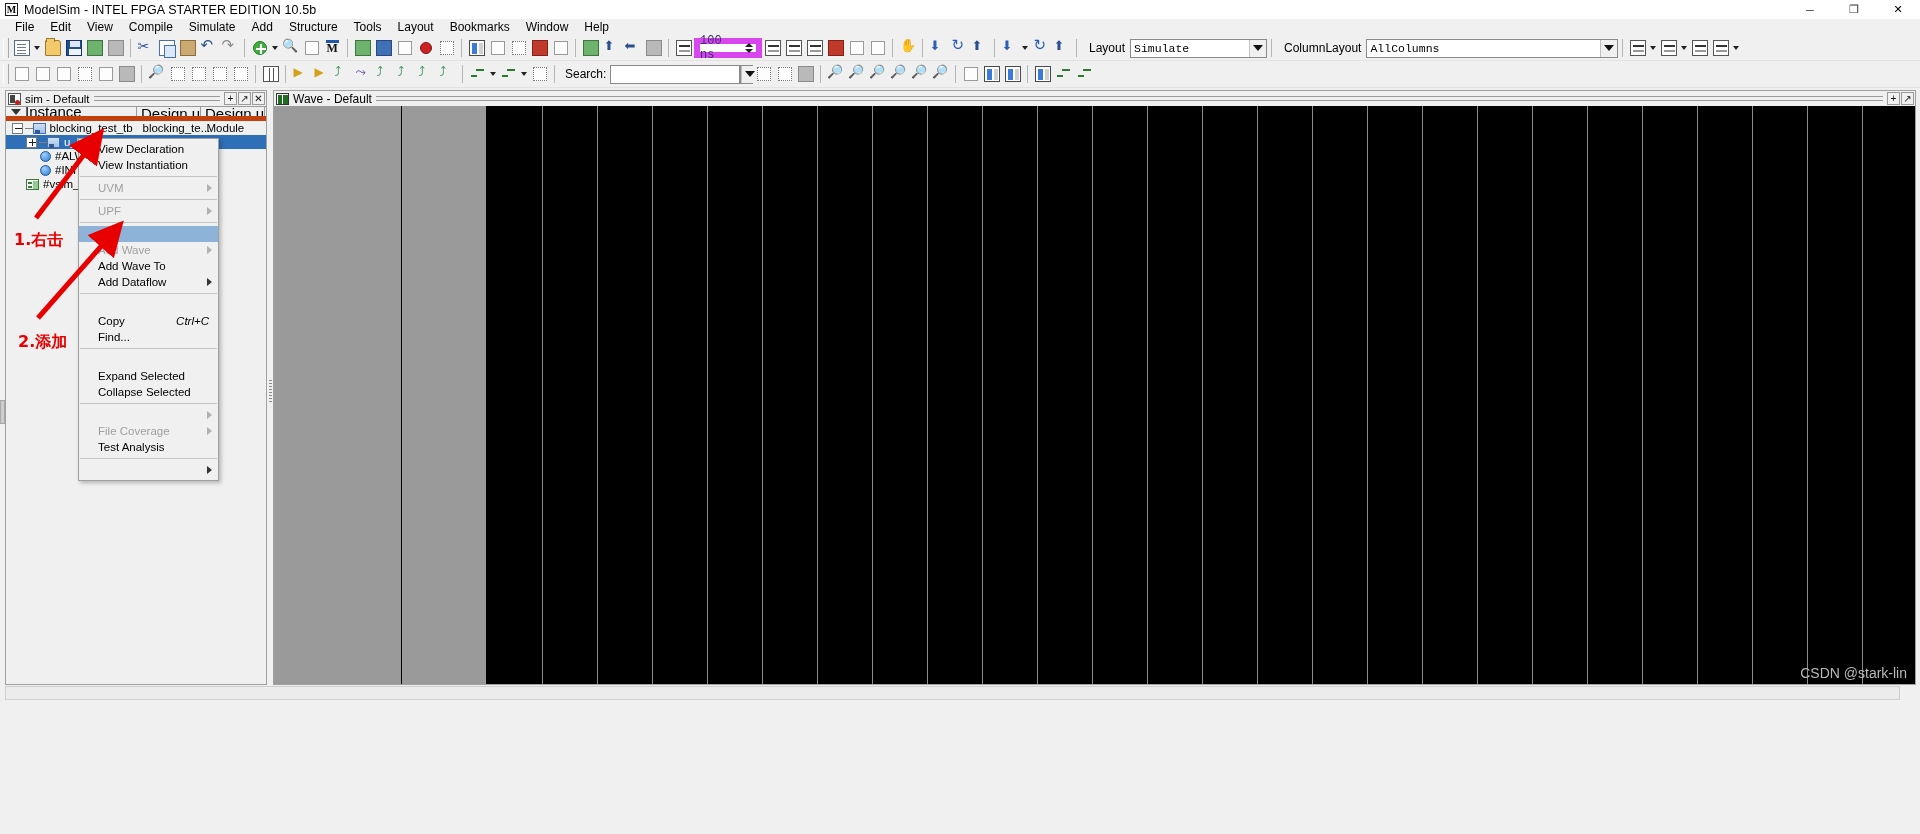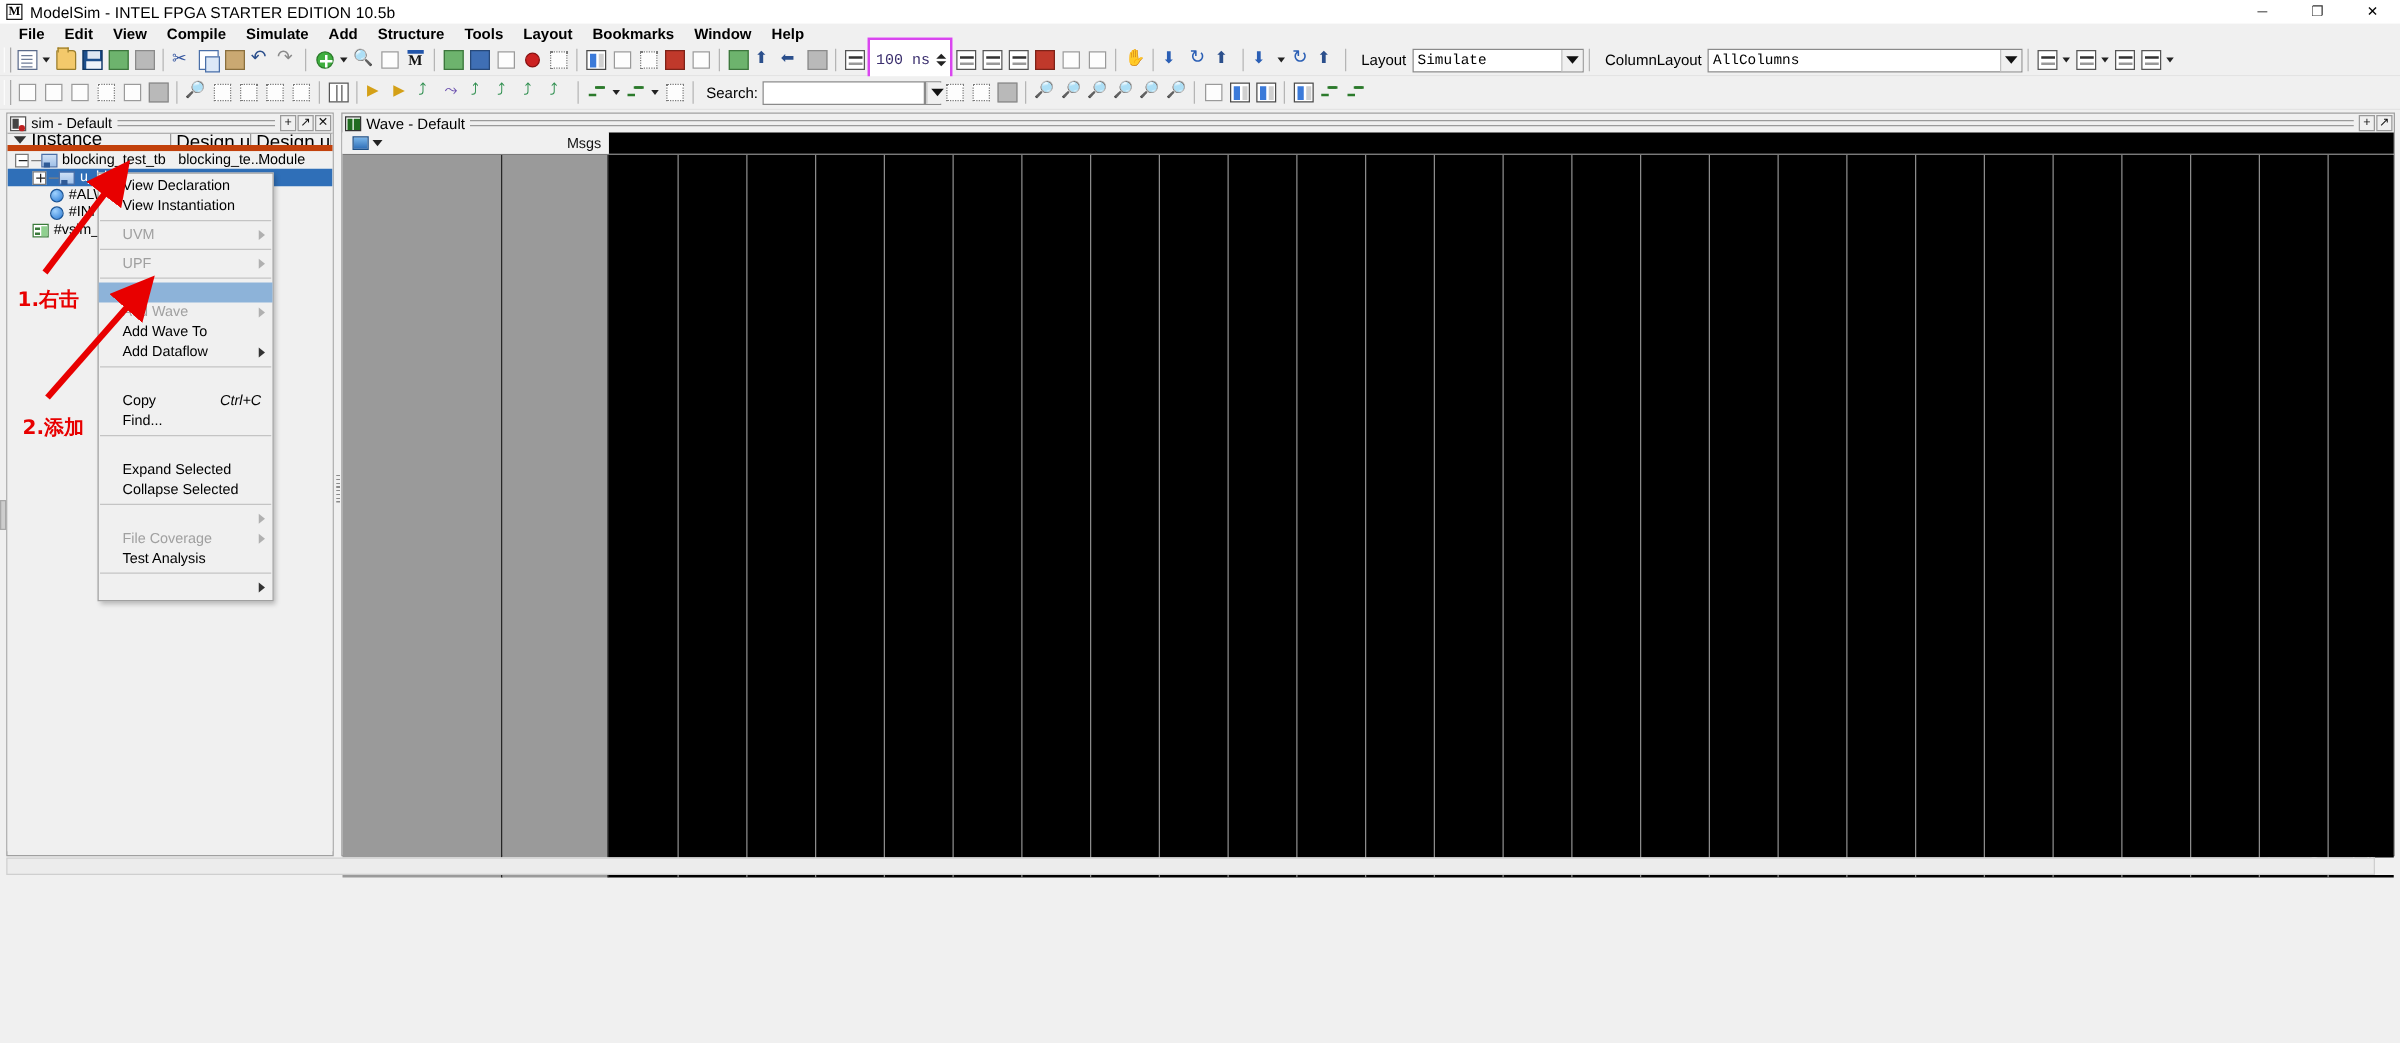--- a/index.html
+++ b/index.html
@@ -37,21 +37,21 @@
   .win-buttons div {
     width: 44px; height: 19px; display: flex; align-items: center; justify-content: center;
     font-size: 11px; color: #333;
   }
   .win-buttons .close { color: #000; }
 
   
   .menubar {
     position: absolute; top: 19px; left: 0; width: 1920px; height: 17px;
     background: #f0f0f0;
-    display: flex; align-items: center; padding-left: 7px; font-weight: bold;
+    display: flex; align-items: center; padding-left: 7px;
   }
   .menubar .mi {
     padding: 0 8px; height: 17px; line-height: 17px; font-size: 12px; color: #000;
     cursor: default; white-space: nowrap;
   }
 
   
   .toolbar {
     position: absolute; left: 0; width: 1920px; height: 25px;
     background: #f0f0f0;
@@ -137,21 +137,21 @@
   }
   .combo .arrow {
     width: 17px; height: 17px; flex: 0 0 auto; background: #f0f0f0;
     border-left: 1px solid #c2c2c2; display: flex; align-items: center; justify-content: center;
   }
   .combo .arrow:after {
     content: ""; border-left: 5px solid transparent; border-right: 5px solid transparent;
     border-top: 6px solid #111;
   }
   .spinbox {
-    height: 36px; width: 68px; background: #fff; border: 2px solid #d946ef;
+    height: 20px; width: 68px; background: #fff; border: 6px solid #d946ef;
     display: flex; align-items: center; justify-content: flex-end; position: relative; flex:0 0 auto;
   }
   .spinbox .sv {
     font-family: "Liberation Mono", monospace; font-size: 12px; color: #3b2f6e;
     padding-right: 3px;
   }
   .spin-arrows { width: 12px; height: 18px; display:flex; flex-direction:column; justify-content:center; margin-right:1px; }
   .spin-arrows span { display:block; width:0;height:0;margin:1px auto;
       border-left:4px solid transparent;border-right:4px solid transparent; }
   .spin-arrows .up { border-bottom:4px solid #222; }
@@ -699,28 +699,20 @@
     <div class="wave-title">
       <span class="wicon"></span>
       <span>Wave - Default</span>
       <span class="title-rule"><span class="knurl"></span></span>
       <span class="pbtns">
         <span class="pbtn">+</span>
         <span class="pbtn">↗</span>
       </span>
     </div>
 
-    <div class="wave-header-row">
-      <div class="msgs-cell">
-        <span class="msgicon"></span>
-        <span class="caret"></span>
-        <span class="msgs-label">Msgs</span>
-      </div>
-      <div style="flex:1;background:#000"></div>
-    </div>
 
     <div class="wave-body">
       <div class="names-col"></div>
       <div class="values-col"></div>
       <div class="wavearea">
         <div class="vgrid" style="left:55px"></div>
         <div class="vgrid" style="left:110px"></div>
         <div class="vgrid" style="left:165px"></div>
         <div class="vgrid" style="left:220px"></div>
         <div class="vgrid" style="left:275px"></div>

